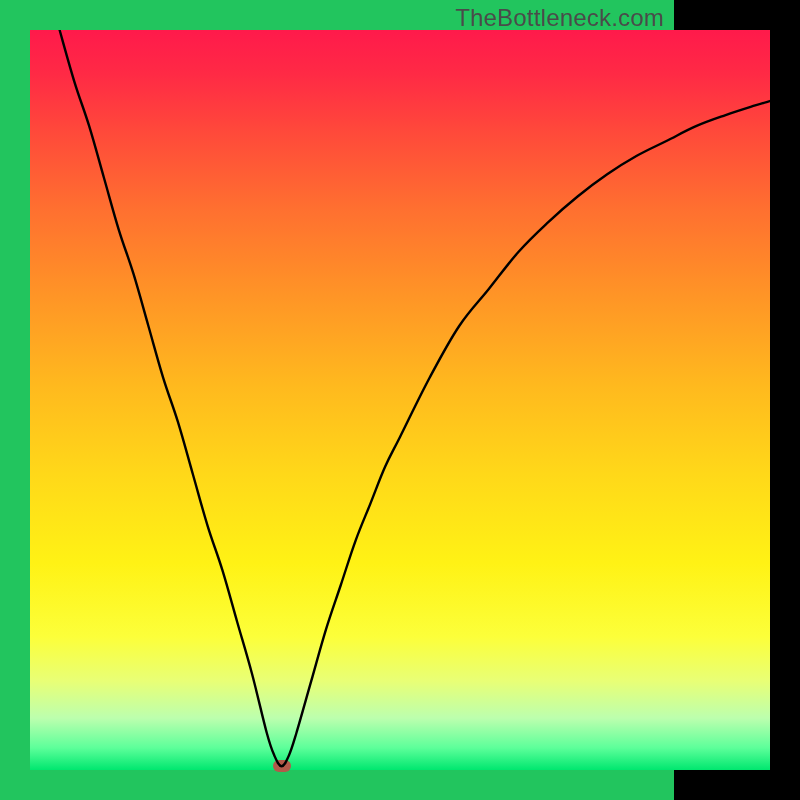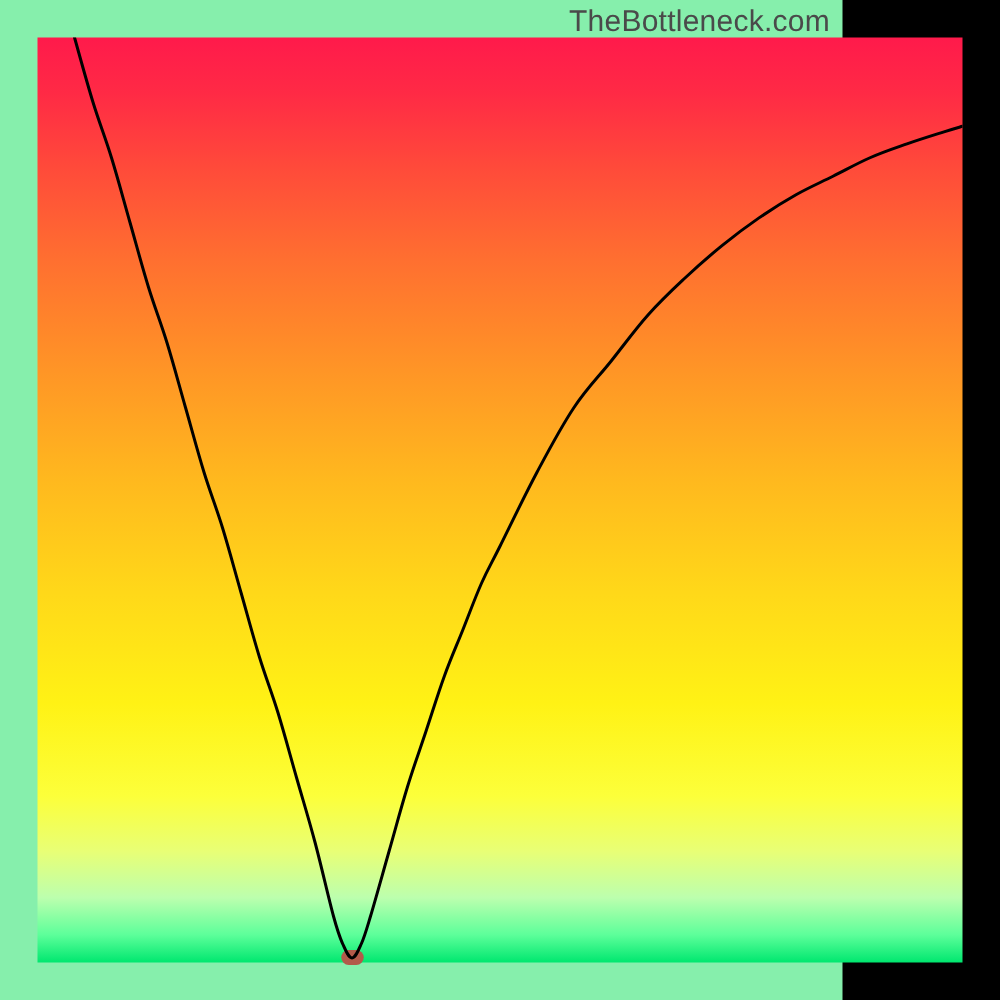--- a/index.html
+++ b/index.html
@@ -8,21 +8,21 @@
     width: 800px;
     height: 800px;
     background: #000;
     font-family: Arial, Helvetica, sans-serif;
     overflow: hidden;
   }
   .frame {
     position: relative;
     width: 674px;
     height: 800px;
-    background: #86efac;
+    background: #22c55e;
   }
   .watermark {
     position: absolute;
     top: 4px;
     right: 10px;
     color: #4a4a4a;
     font-size: 24px;
     font-weight: 500;
     letter-spacing: 0.2px;
     z-index: 5;

